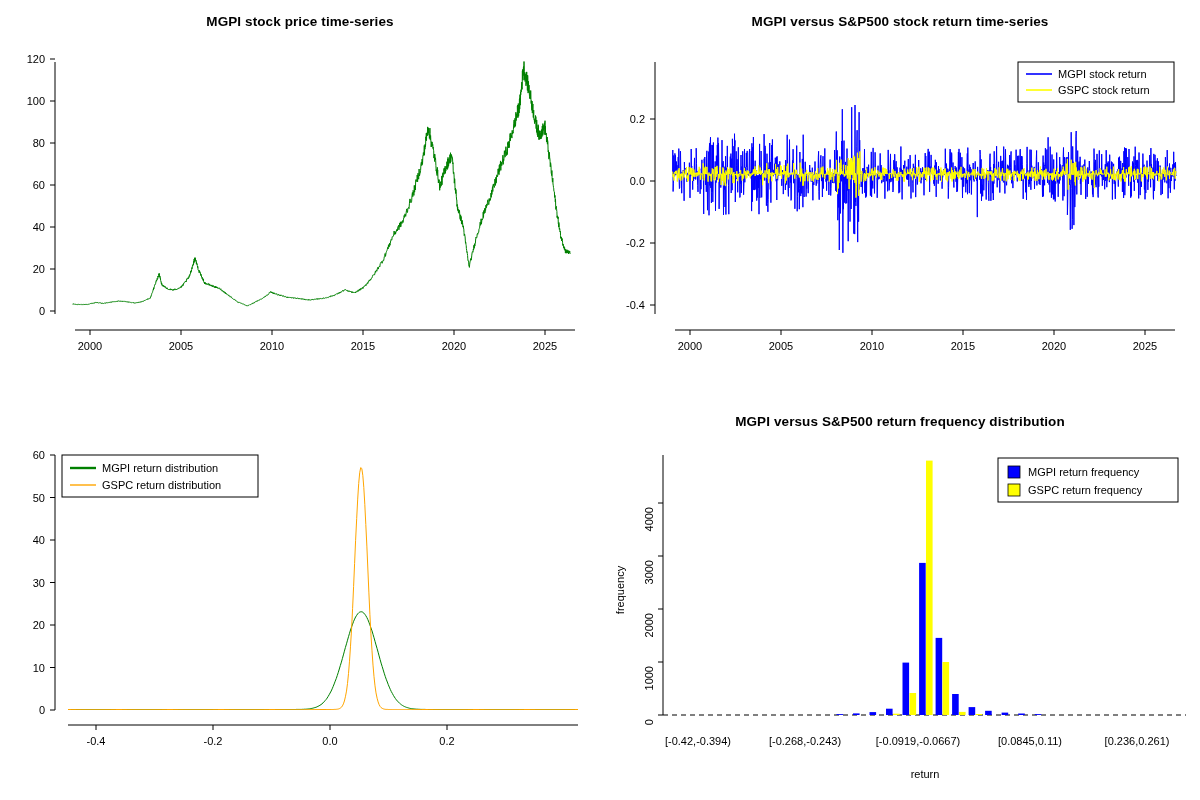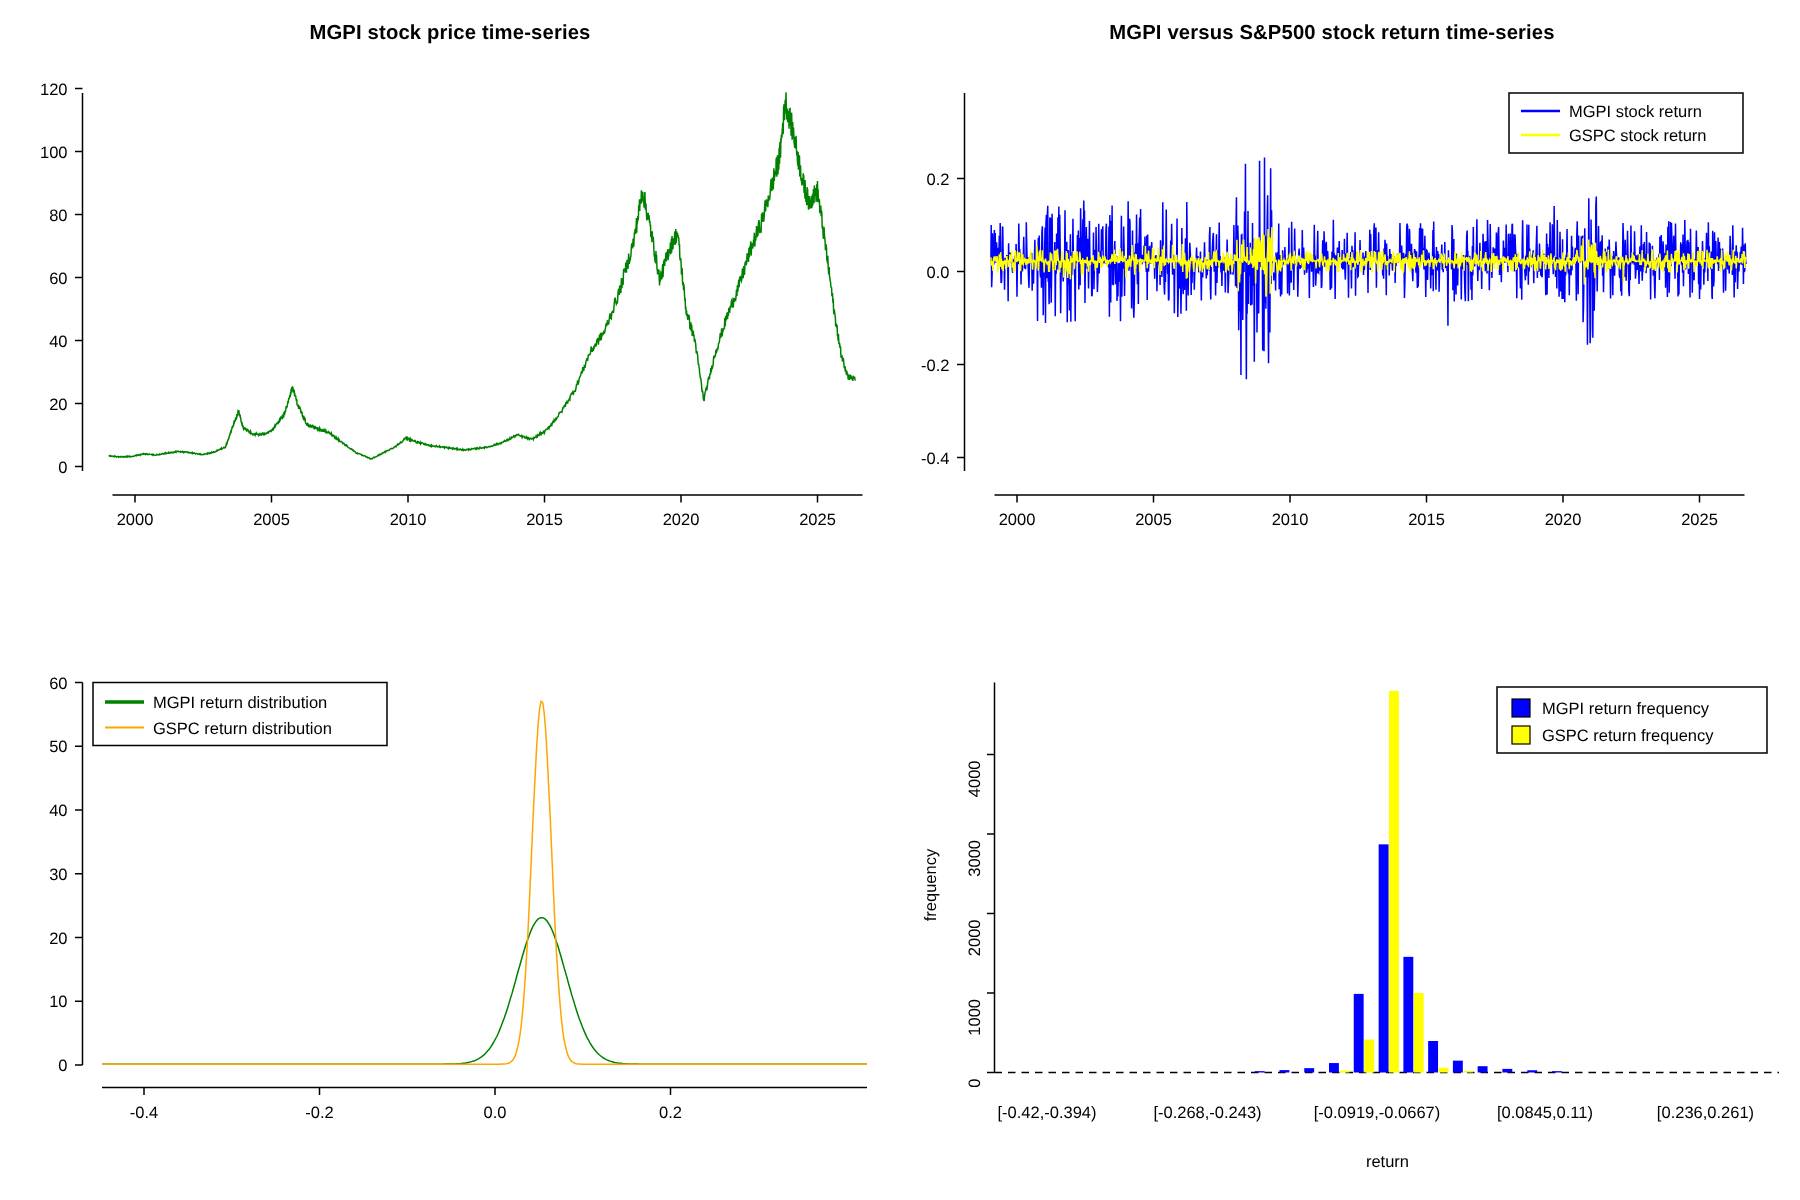--- a/index.html
+++ b/index.html
@@ -18,21 +18,21 @@
     position: relative;
     width: 1200px;
     height: 639px;
   }
   .panel {
     position: absolute;
     width: 600px;
     height: 400px;
   }
   .panel-tl { left: 0; top: 0; }
-  .panel-tr { left: 588px; top: 0; }
+  .panel-tr { left: 600px; top: 0; }
   .panel-bl { left: 0; top: 400px; }
   .panel-br { left: 600px; top: 400px; }
 
   .panel-title {
     position: absolute;
     left: 0;
     right: 0;
     top: 14px;
     text-align: center;
     font-size: 13.5px;
@@ -194,20 +194,21 @@
         <rect x="62" y="55" width="196" height="42" fill="#ffffff" stroke="#000000" stroke-width="1"></rect>
         <line x1="70" y1="68" x2="96" y2="68" stroke="#008000" stroke-width="2.4"></line>
         <text class="legend-text" id="leg-d-1" x="102" y="72">MGPI return distribution</text>
         <line x1="70" y1="85" x2="96" y2="85" stroke="#ffa500" stroke-width="1.4"></line>
         <text class="legend-text" id="leg-d-2" x="102" y="89">GSPC return distribution</text>
       </g>
     </svg>
   </div>
 
   <div class="panel panel-br">
+    <div class="panel-title">MGPI versus S&amp;P500 return frequency distribution</div>
     <svg class="plot-svg" width="600" height="400">
       <path class="axis-line" d="M63,55 L63,315"></path>
       <g>
         <path class="axis-line" d="M63,315 L58,315"></path>
         <text class="tick-text" x="53" y="319" text-anchor="end" transform="rotate(-90 53 319)">0</text>
         <path class="axis-line" d="M63,262 L58,262"></path>
         <text class="tick-text" x="53" y="266" text-anchor="end" transform="rotate(-90 53 266)">1000</text>
         <path class="axis-line" d="M63,209 L58,209"></path>
         <text class="tick-text" x="53" y="213" text-anchor="end" transform="rotate(-90 53 213)">2000</text>
         <path class="axis-line" d="M63,156 L58,156"></path>

